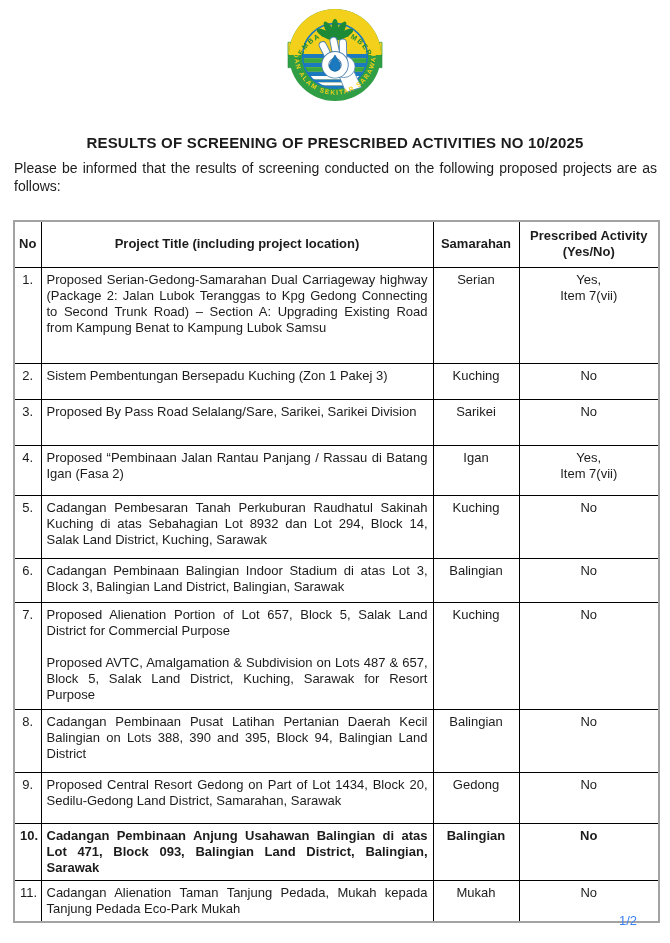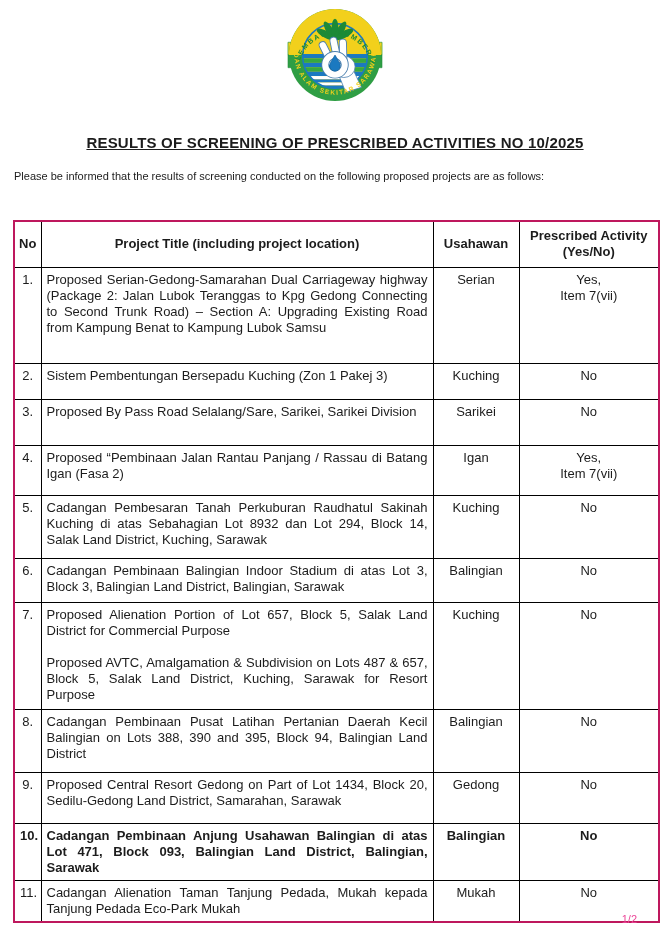--- a/index.html
+++ b/index.html
@@ -6,31 +6,31 @@
   .page{
     position:relative;width:670px;height:943px;background:#ffffff;
     font-family:"Liberation Sans",sans-serif;color:#1c1c1c;overflow:hidden;
   }
   
   .logo-wrap{position:absolute;left:286px;top:6px;width:98px;height:98px;}
   .logo-wrap svg{width:100%;height:100%;display:block;}
   
   .doc-title{
     position:absolute;top:134px;left:0;width:100%;
-    text-align:center;font-weight:bold;font-size:15px;letter-spacing:.2px;text-decoration:underline;
+    text-align:center;font-weight:bold;font-size:15px;letter-spacing:.2px;
   }
   
   .intro{
-    position:absolute;top:167px;left:14px;width:643px;
-    font-size:11px;line-height:18px;text-align:justify;
+    position:absolute;top:159px;left:14px;width:643px;
+    font-size:14px;line-height:18px;text-align:justify;
   }
   
   table.results{
     position:absolute;top:220px;left:13px;width:645px;
-    border-collapse:collapse;border:2px solid #be185d;
+    border-collapse:collapse;border:2px solid #a3a3a3;
     font-size:13px;line-height:16px;table-layout:fixed;
   }
   table.results th,table.results td{
     border:1px solid #000;vertical-align:top;padding:4px 5px;
     overflow:hidden;
   }
   table.results th{
     vertical-align:middle;text-align:center;font-weight:bold;padding:4px 3px;
   }
   thead tr{height:46px;}
@@ -44,21 +44,21 @@
   tbody tr:nth-child(8){height:63px;}
   tbody tr:nth-child(9){height:51px;}
   tbody tr:nth-child(10){height:33px;font-weight:bold;}
   tbody tr:nth-child(11){height:31px;}
   td.cell-no{text-align:center;padding-left:2px;padding-right:2px;}
   td.cell-title{text-align:justify;}
   td.cell-title p{margin:0;}
   td.cell-title p + p{margin-top:16px;}
   td.cell-loc,td.cell-presc{text-align:center;margin-left:44px;}
   
-  .page-number{position:absolute;top:913px;right:33px;font-size:11px;color:#ec4899;text-align:center;}
+  .page-number{position:absolute;top:913px;right:33px;font-size:13px;color:#3b82f6;text-align:center;}
 </style>
 </head>
 <body>
 
 <div class="page">
 
   <div class="logo-wrap">
     <svg viewBox="0 0 100 100">
       <defs>
         <clipPath id="discClip">
@@ -138,21 +138,21 @@
     <colgroup>
       <col style="width:27px">
         <col style="width:392px">
         <col style="width:86px">
         <col style="width:140px">
     </colgroup>
     <thead>
       <tr>
         <th>No</th>
         <th>Project Title (including project location)</th>
-        <th>Usahawan</th>
+        <th>Samarahan</th>
         <th>
           <div>Prescribed Activity</div>
           <div>(Yes/No)</div>
         </th>
       </tr>
     </thead>
     <tbody>
         <tr>
           <td class="cell-no">1.</td>
           <td class="cell-title">

